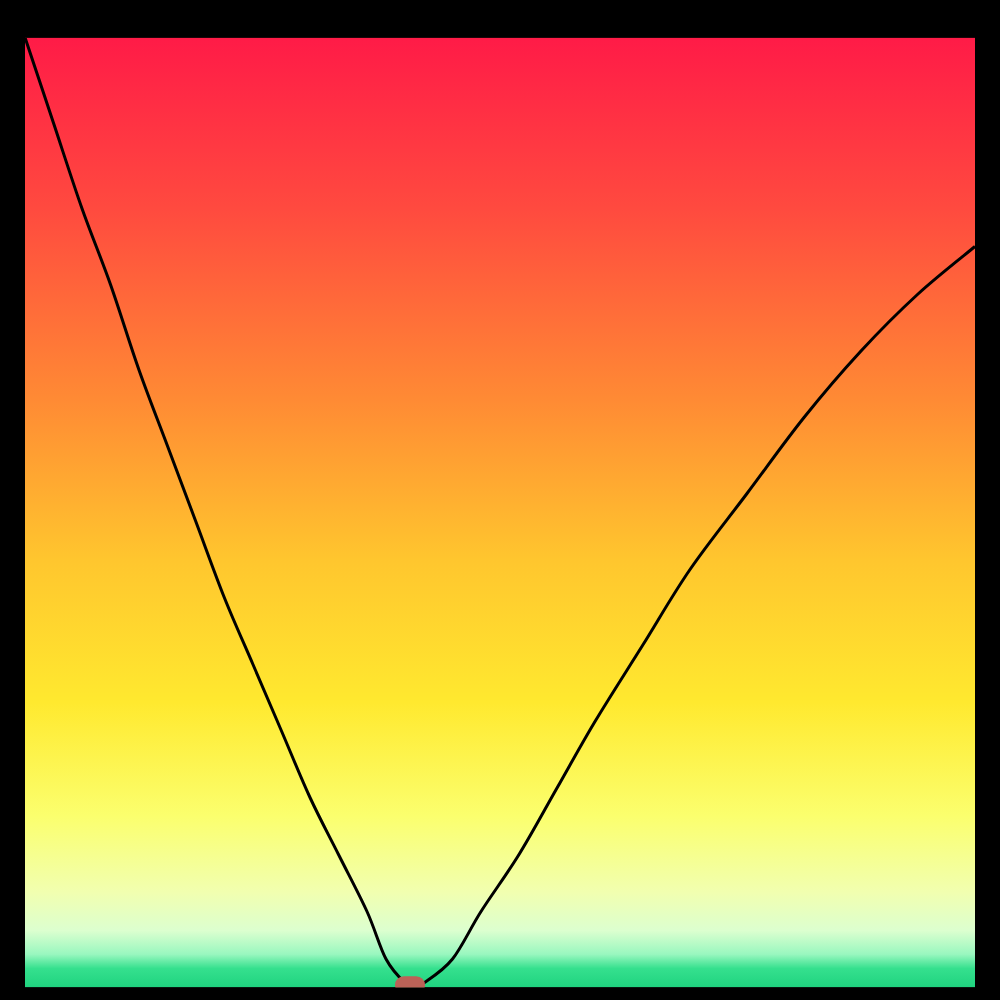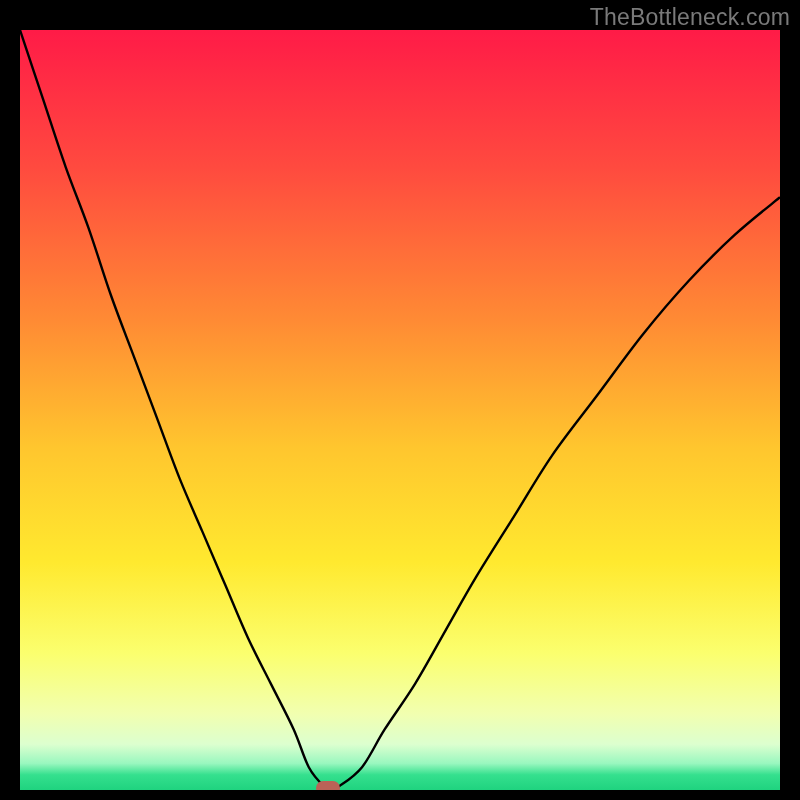--- a/index.html
+++ b/index.html
@@ -43,21 +43,20 @@
     height: 14px;
     background: #bb6257;
     border-radius: 7px;
     transform: translate(-50%, -50%);
   }
 </style>
 </head>
 <body>
 
 <div class="frame">
-  <div class="watermark">TheBottleneck.com</div>
   <div class="plot">
     <svg class="gradient" viewBox="0 0 760 760" preserveAspectRatio="none">
       <defs>
         <linearGradient id="bg-grad" x1="0" y1="0" x2="0" y2="1">
             <stop offset="0%" stop-color="#ff1b47"></stop>
             <stop offset="18%" stop-color="#ff4a3f"></stop>
             <stop offset="38%" stop-color="#ff8a34"></stop>
             <stop offset="55%" stop-color="#ffc62e"></stop>
             <stop offset="70%" stop-color="#ffe92f"></stop>
             <stop offset="82%" stop-color="#fbff6e"></stop>

